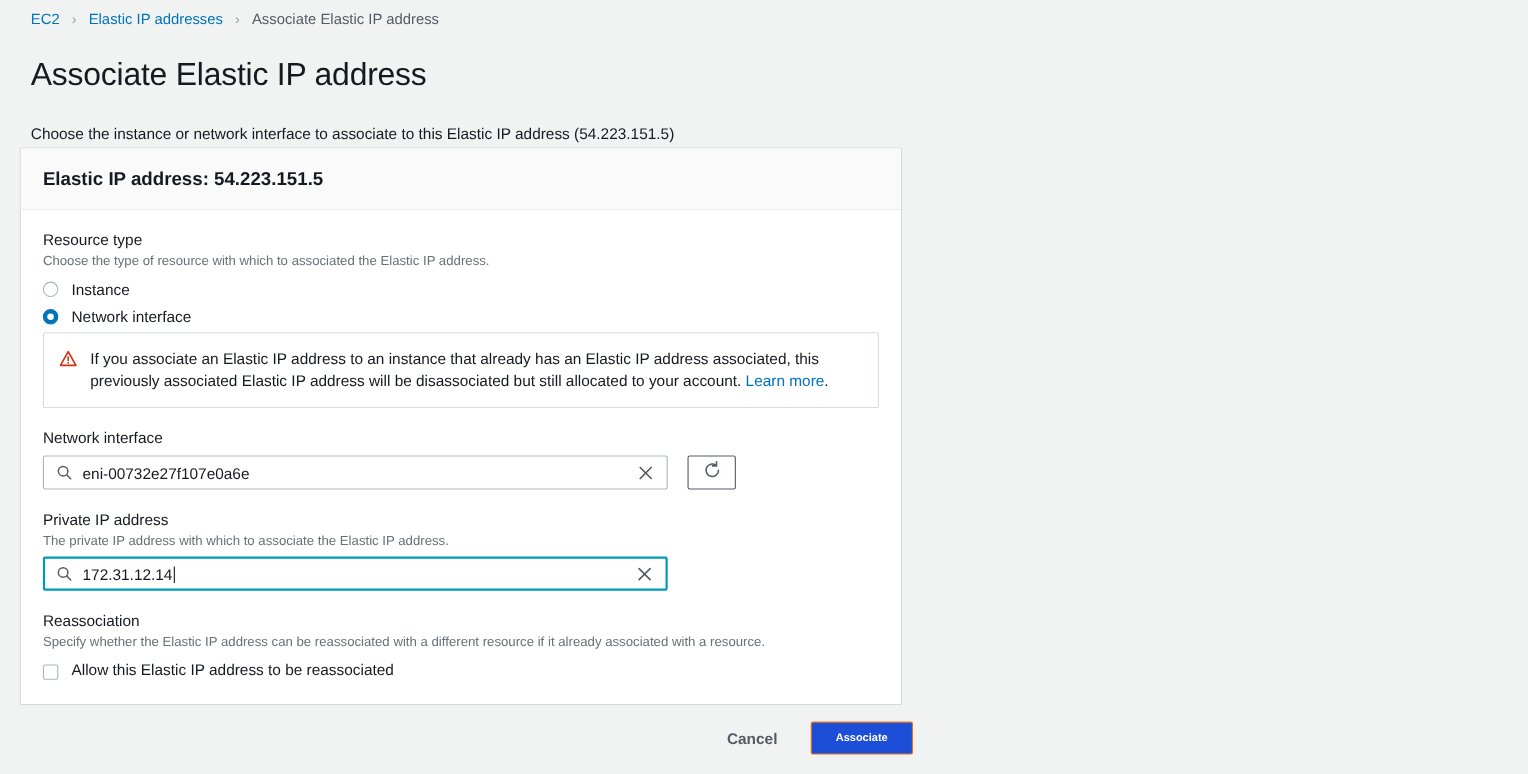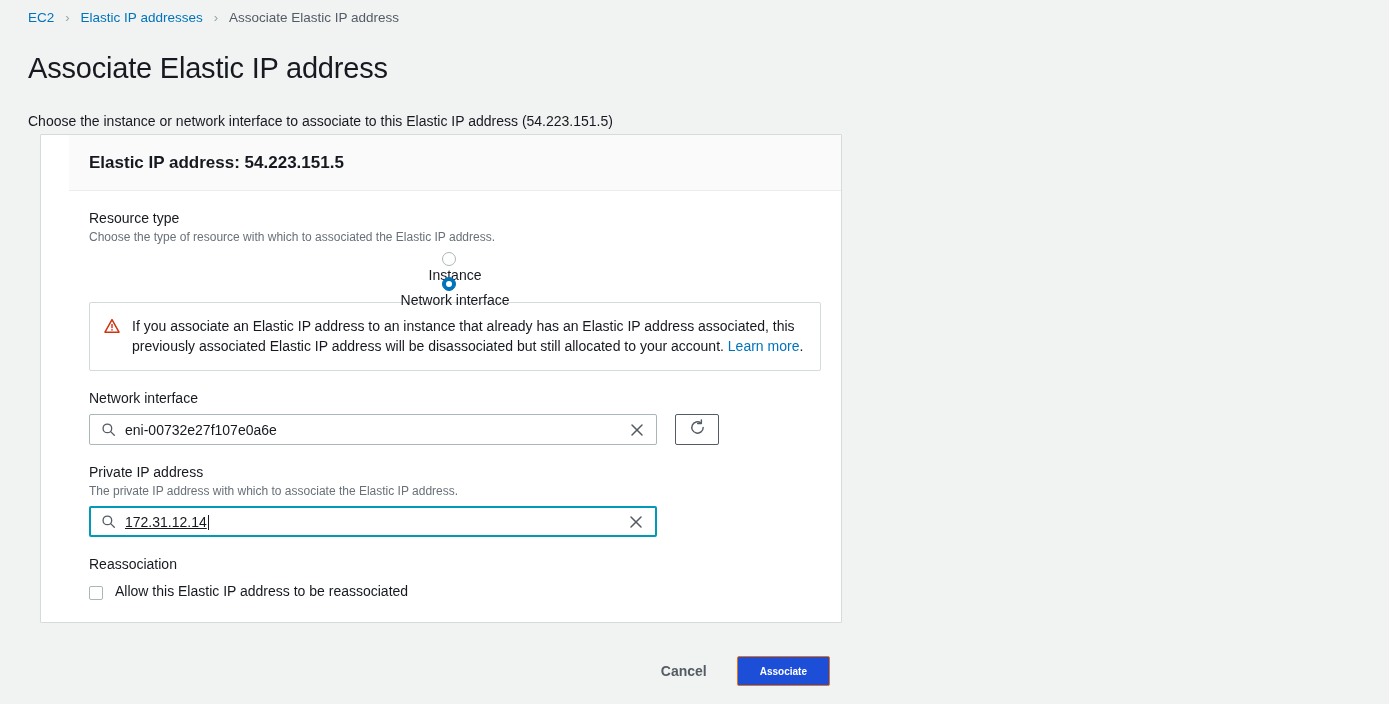--- a/index.html
+++ b/index.html
@@ -32,26 +32,25 @@
     font-size: 29px; font-weight: 400; letter-spacing: -0.2px;
     color: #16191f; margin: 0; line-height: 38px;
   }
   .page-desc {
     position: absolute; left: 28px; top: 111px;
     font-size: 14px; color: #16191f; line-height: 20px;
   }
 
   
   .card {
-    position: absolute; left: 40px; top: 134px;
+    position: absolute; left: 18px; top: 134px;
     width: 802px;
     background: #ffffff;
     border: 1px solid #d5dbdb;
     border-radius: 1px;
-    padding-left: 28px;
   }
   .card-header {
     background: #fafafa;
     border-bottom: 1px solid #eaeded;
     padding: 17px 20px 16px 20px;
   }
   .card-header-title {
     font-size: 17px; font-weight: bold; color: #16191f; line-height: 22px;
   }
   .card-body { padding: 18px 20px 22px 20px; }
@@ -61,21 +60,21 @@
     font-size: 14px; color: #16191f; line-height: 18px; font-weight: 400;
   }
   .field-desc {
     font-size: 12px; color: #687078; line-height: 16px; margin-top: 2px;
   }
 
   
   .radio-list { margin-top: 7px; }
   .radio-row {
     display: flex; align-items: center;
-    height: 21px; margin-bottom: 4px; cursor: pointer; flex-direction: column;
+    height: 21px; margin-bottom: 4px; cursor: pointer;
   }
   .radio-mark {
     width: 14px; height: 14px; border-radius: 50%;
     border: 1px solid #aab7b8; background: #fff;
     flex: 0 0 auto; margin-right: 12px; position: relative;
   }
   .radio-row.checked .radio-mark {
     border-color: #0073bb; background: #0073bb;
   }
   .radio-row.checked .radio-mark::after {
@@ -106,21 +105,20 @@
     position: relative;
     width: 568px; height: 31px;
     border: 1px solid #aab7b8;
     background: #ffffff;
     border-radius: 2px;
     display: flex; align-items: center;
   }
   .input-box.focused {
     border: 2px solid #0099b8;
     border-radius: 2px;
-    text-decoration: underline;
   }
   .input-search-icon { margin: 0 9px 0 11px; flex: 0 0 auto; display:flex; }
   .input-box.focused .input-search-icon { margin-left: 10px; }
   .input-value {
     flex: 1 1 auto;
     font-size: 14px; color: #16191f; line-height: 18px;
     white-space: nowrap; overflow: hidden;
   }
   .caret {
     display: inline-block;
@@ -270,20 +268,21 @@
                 <line x1="2" y1="2" x2="12" y2="12" stroke="#545b64" stroke-width="1.5" stroke-linecap="round"></line>
                 <line x1="12" y1="2" x2="2" y2="12" stroke="#545b64" stroke-width="1.5" stroke-linecap="round"></line>
               </svg>
             </span>
           </div>
         </div>
       </div>
 
       <div class="group">
         <div class="field-label">Reassociation</div>
+        <div class="field-desc">Specify whether the Elastic IP address can be reassociated with a different resource if it already associated with a resource.</div>
         <div class="check-row">
           <span class="check-mark"></span>
           <span class="check-text">Allow this Elastic IP address to be reassociated</span>
         </div>
       </div>
 
     </div>
   </section>
 
   <div class="footer">

